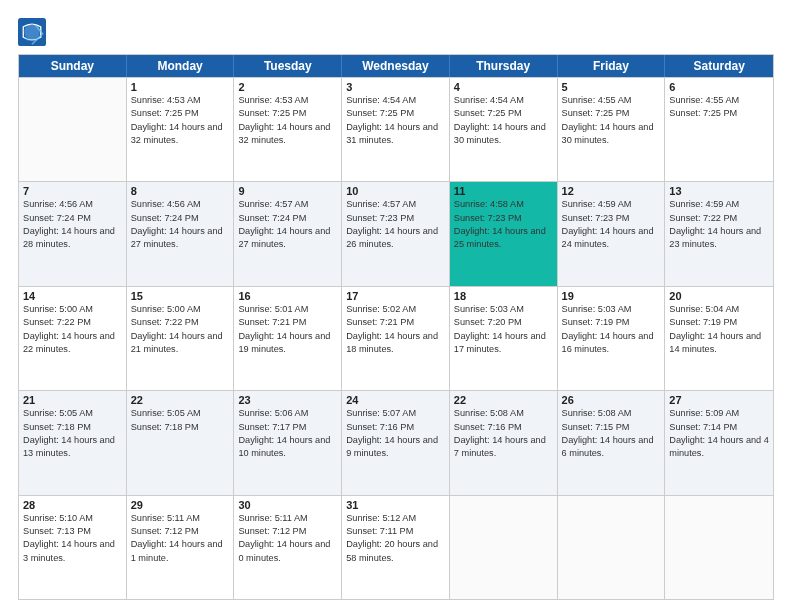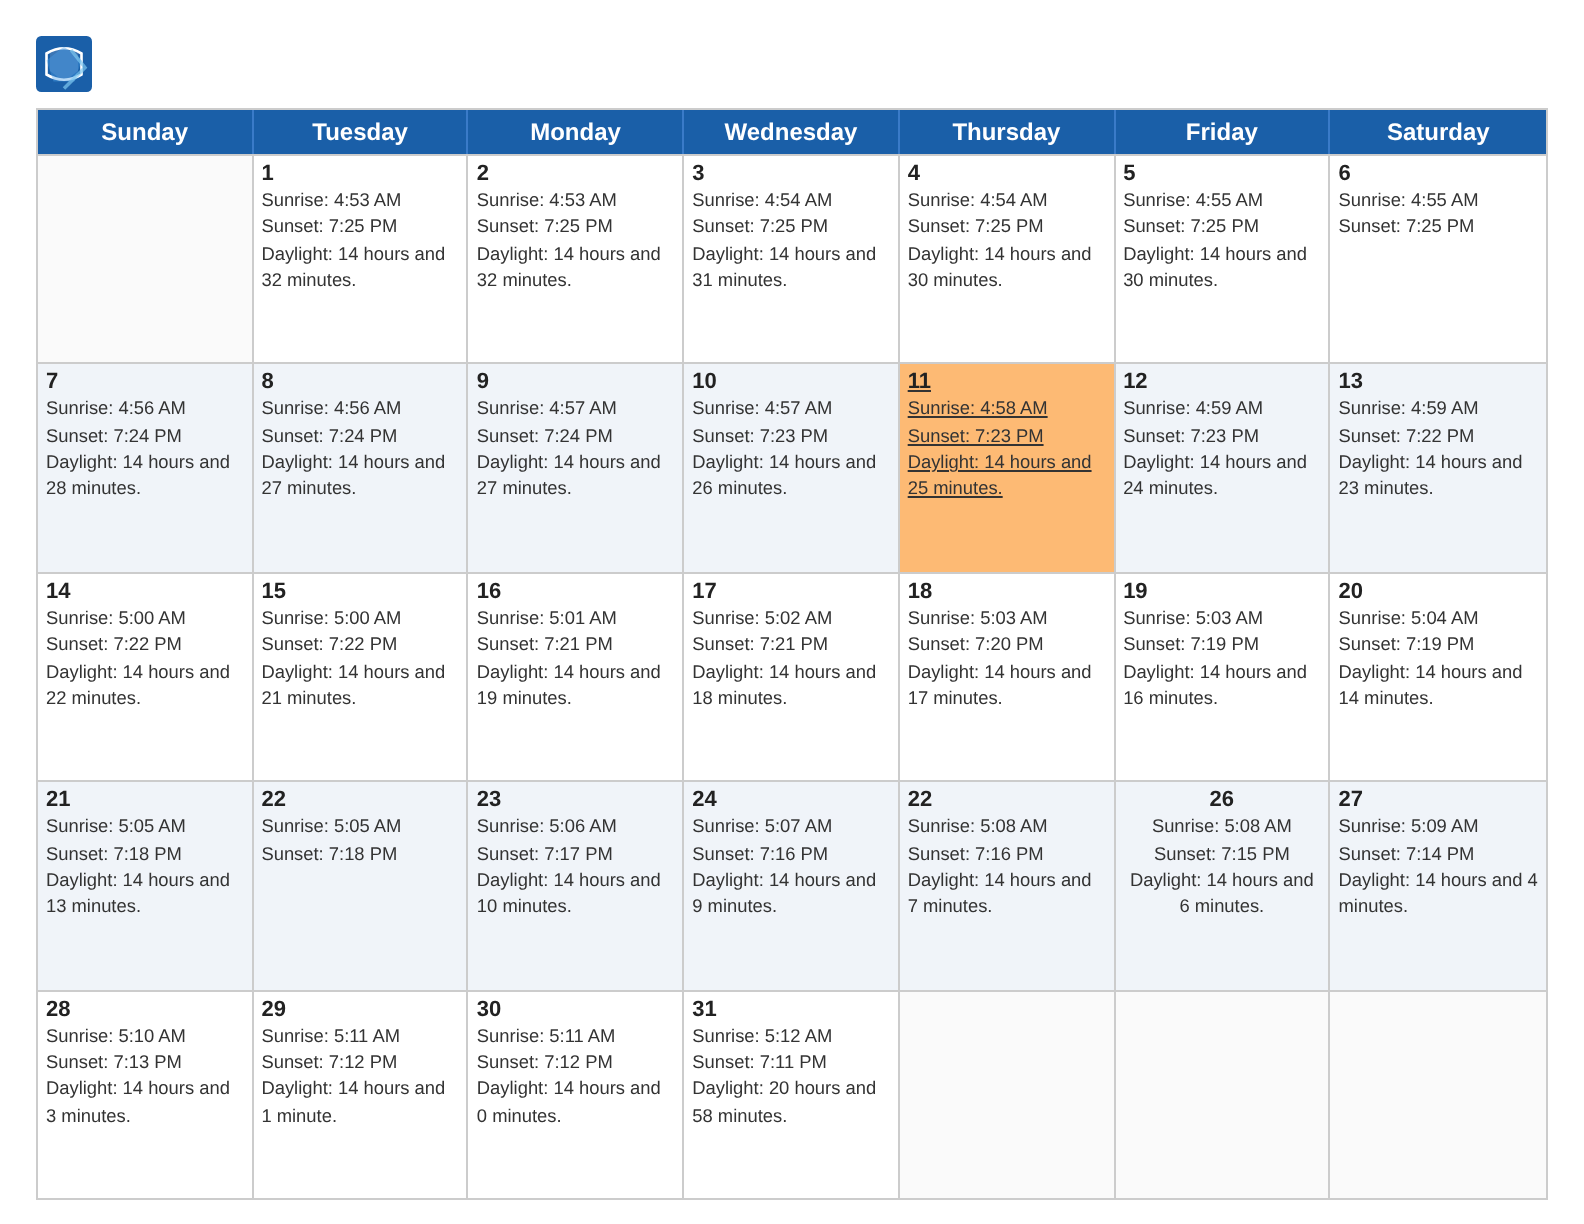--- a/index.html
+++ b/index.html
@@ -133,22 +133,22 @@
     </div>
     <div class="title-block">
       <div class="month-title"></div>
       <div class="subtitle"></div>
     </div>
   </div>
 
   <div class="calendar">
     <div class="cal-header-row">
     <div class="cal-header-cell">Sunday</div>
+        <div class="cal-header-cell">Monday</div>
         <div class="cal-header-cell">Tuesday</div>
-        <div class="cal-header-cell">Monday</div>
         <div class="cal-header-cell">Wednesday</div>
         <div class="cal-header-cell">Thursday</div>
         <div class="cal-header-cell">Friday</div>
         <div class="cal-header-cell">Saturday</div>
       </div>
     <div class="cal-body">
     <div class="cal-row">
           <div class="cal-cell empty"></div>
           <div class="cal-cell">
             <div class="day-num">1</div>
@@ -204,21 +204,21 @@
             <div class="cell-line">Sunrise: 4:57 AM</div>
             <div class="cell-line">Sunset: 7:24 PM</div>
             <div class="cell-line">Daylight: 14 hours and 27 minutes.</div>
           </div>
           <div class="cal-cell" style="background: rgb(240, 244, 249);">
             <div class="day-num">10</div>
             <div class="cell-line">Sunrise: 4:57 AM</div>
             <div class="cell-line">Sunset: 7:23 PM</div>
             <div class="cell-line">Daylight: 14 hours and 26 minutes.</div>
           </div>
-          <div class="cal-cell" style="background: #fdba74; text-decoration: underline;">
+          <div class="cal-cell" style="background: #14b8a6;">
             <div class="day-num">11</div>
             <div class="cell-line">Sunrise: 4:58 AM</div>
             <div class="cell-line">Sunset: 7:23 PM</div>
             <div class="cell-line">Daylight: 14 hours and 25 minutes.</div>
           </div>
           <div class="cal-cell" style="background: rgb(240, 244, 249);">
             <div class="day-num">12</div>
             <div class="cell-line">Sunrise: 4:59 AM</div>
             <div class="cell-line">Sunset: 7:23 PM</div>
             <div class="cell-line">Daylight: 14 hours and 24 minutes.</div>
@@ -297,21 +297,21 @@
             <div class="cell-line">Sunrise: 5:07 AM</div>
             <div class="cell-line">Sunset: 7:16 PM</div>
             <div class="cell-line">Daylight: 14 hours and 9 minutes.</div>
           </div>
           <div class="cal-cell" style="background: rgb(240, 244, 249);">
             <div class="day-num">22</div>
             <div class="cell-line">Sunrise: 5:08 AM</div>
             <div class="cell-line">Sunset: 7:16 PM</div>
             <div class="cell-line">Daylight: 14 hours and 7 minutes.</div>
           </div>
-          <div class="cal-cell" style="background: rgb(240, 244, 249); text-align: center;">
+          <div class="cal-cell" style="background: rgb(240, 244, 249);">
             <div class="day-num">26</div>
             <div class="cell-line">Sunrise: 5:08 AM</div>
             <div class="cell-line">Sunset: 7:15 PM</div>
             <div class="cell-line">Daylight: 14 hours and 6 minutes.</div>
           </div>
           <div class="cal-cell" style="background: rgb(240, 244, 249);">
             <div class="day-num">27</div>
             <div class="cell-line">Sunrise: 5:09 AM</div>
             <div class="cell-line">Sunset: 7:14 PM</div>
             <div class="cell-line">Daylight: 14 hours and 4 minutes.</div>

